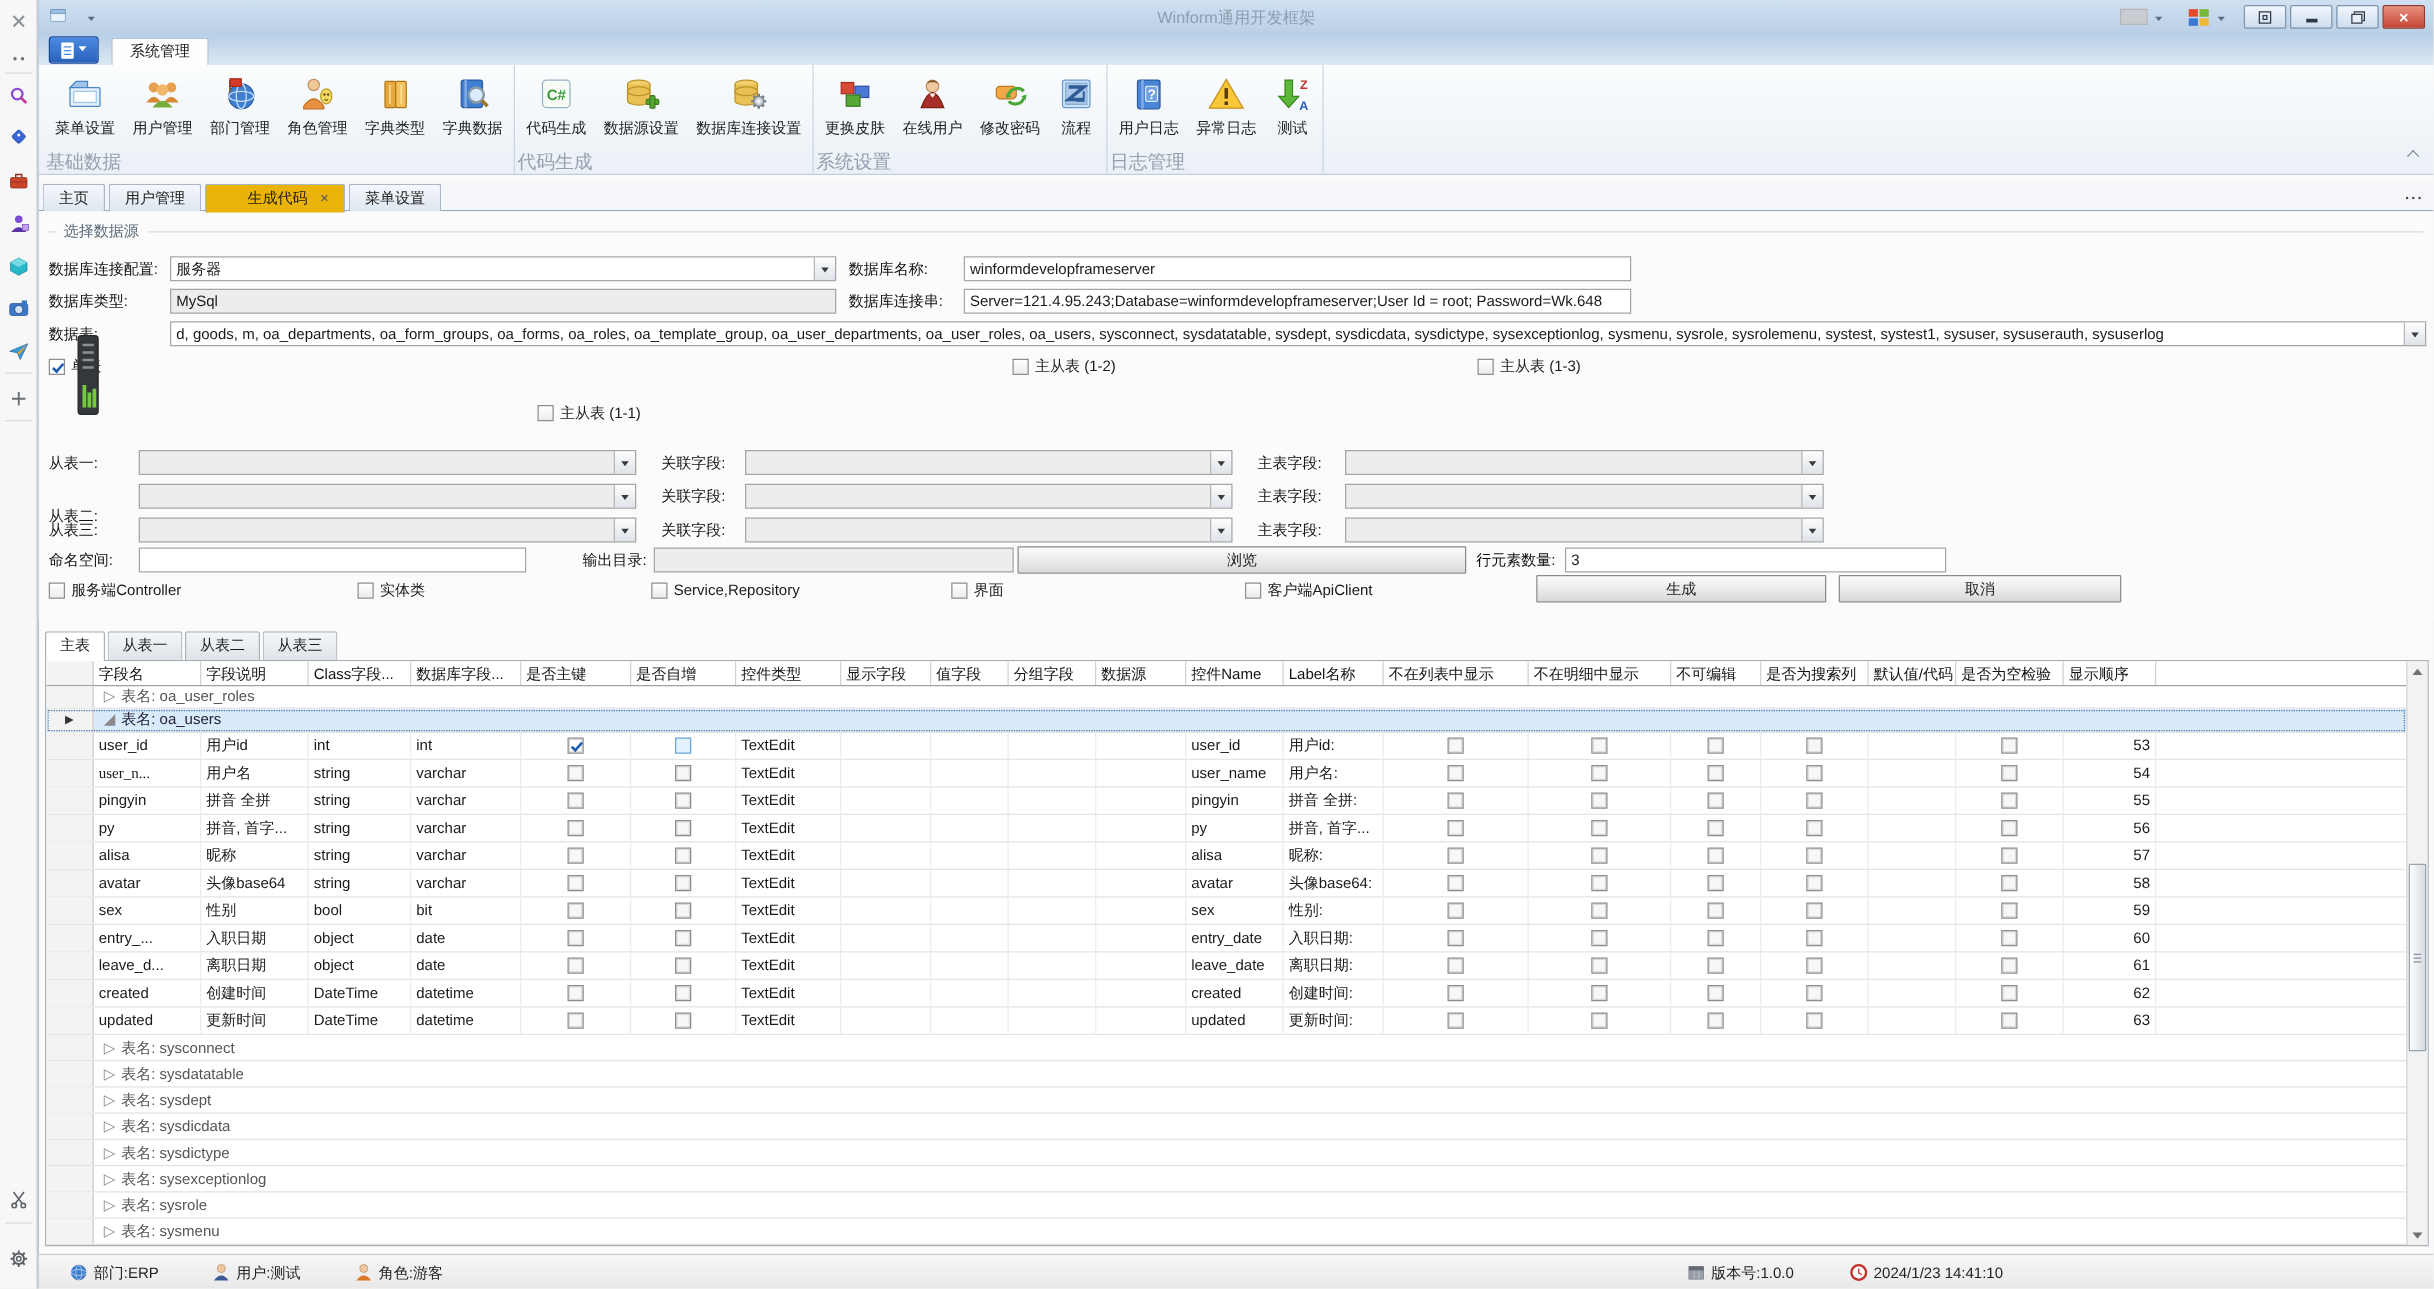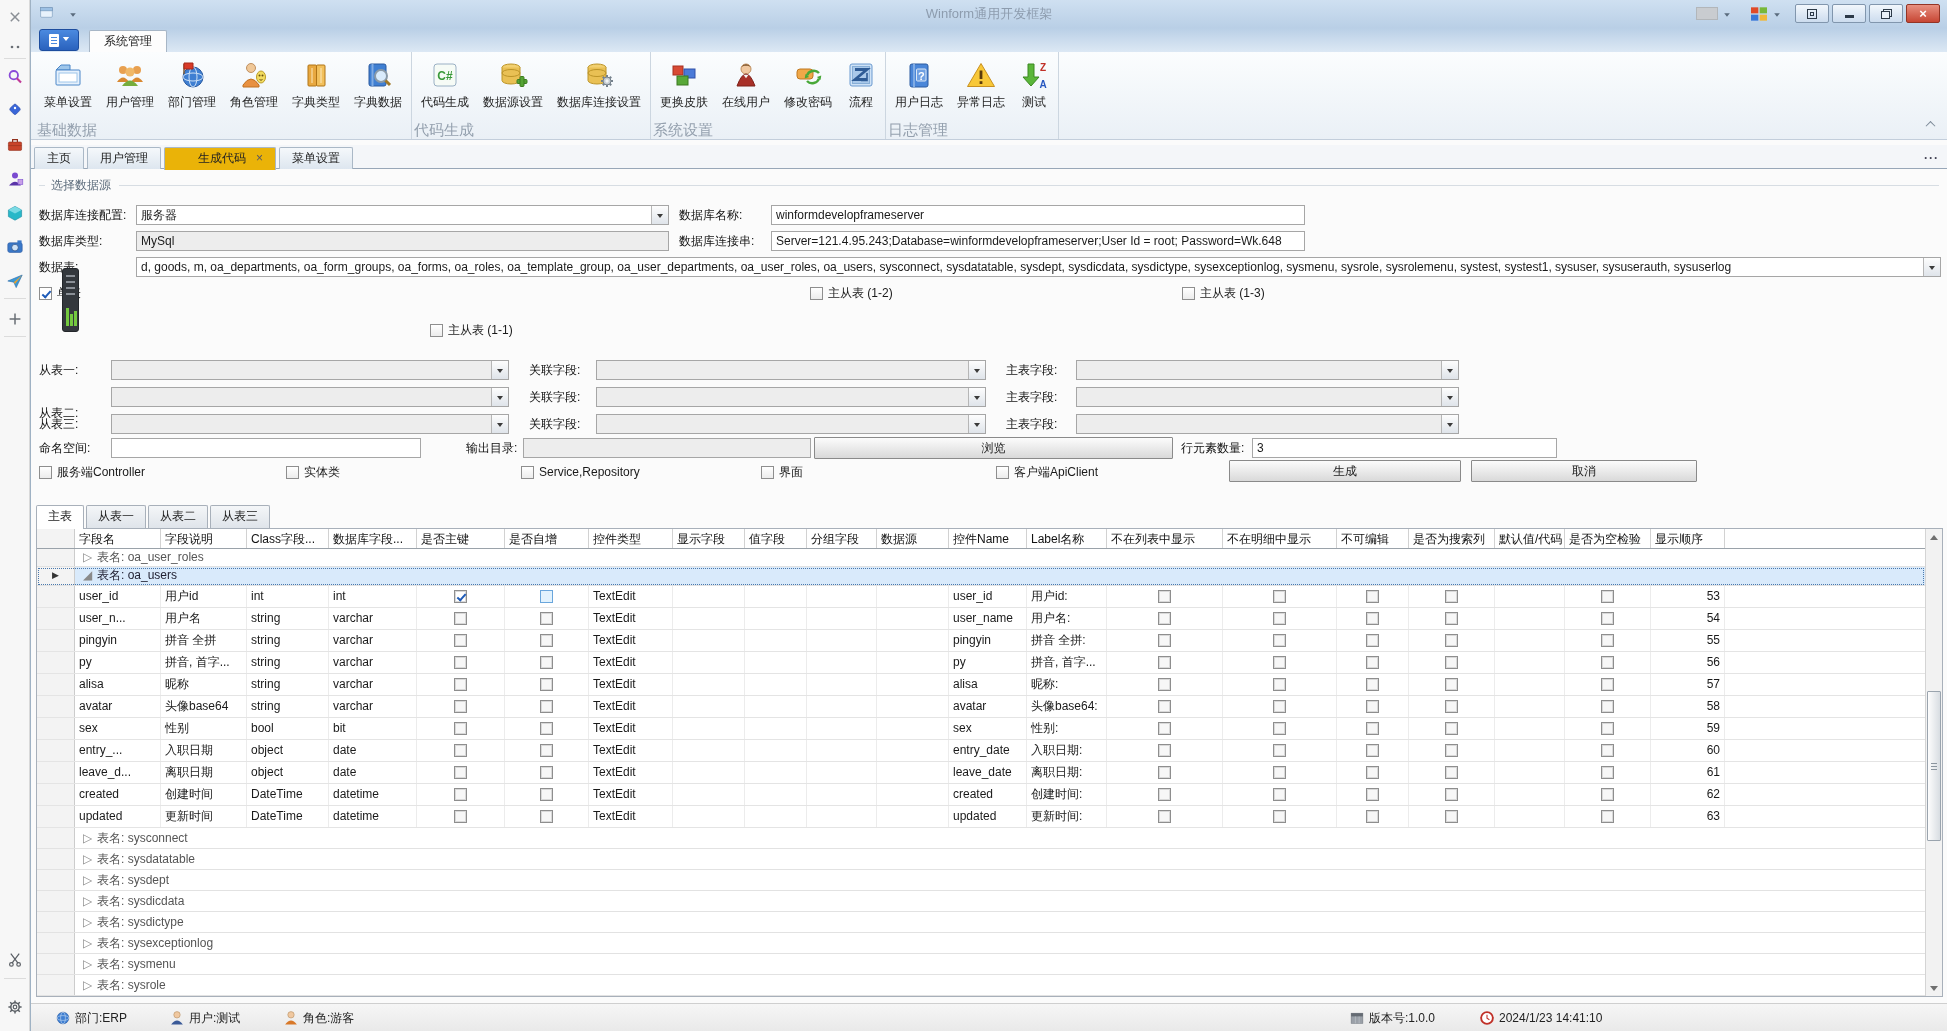--- a/index.html
+++ b/index.html
@@ -656,21 +656,21 @@
           <div class="gcell" style="width: 86px;">
             <span class="cbwrap">
               <span class="cb grid2"></span>
             </span>
           </div>
           <div class="gcell num" style="width: 74px;">53</div>
           <div class="gcell" style="flex: 1 1 0%; border-right: none;"></div>
         </div>
         <div class="grow drow">
           <div class="ind"></div>
-          <div class="gcell" style="width: 86px;">user_n...</div>
+          <div class="gcell" style="width: 86px; font-family: Liberation Serif, serif;">user_n...</div>
           <div class="gcell" style="width: 86px;">用户名</div>
           <div class="gcell" style="width: 82px;">string</div>
           <div class="gcell" style="width: 88px;">varchar</div>
           <div class="gcell" style="width: 88px;">
             <span class="cbwrap">
               <span class="cb grid2"></span>
             </span>
           </div>
           <div class="gcell" style="width: 84px;">
             <span class="cbwrap">
@@ -1200,25 +1200,25 @@
         <div class="grow grp" style="height: 21px; line-height: 20px;">
           <div class="ind"></div>
           <div style="flex: 1 1 0%; padding-left: 8px; overflow: hidden;"><span class="arr">▷</span><span>表名: sysdictype</span></div>
         </div>
         <div class="grow grp" style="height: 21px; line-height: 20px;">
           <div class="ind"></div>
           <div style="flex: 1 1 0%; padding-left: 8px; overflow: hidden;"><span class="arr">▷</span><span>表名: sysexceptionlog</span></div>
         </div>
         <div class="grow grp" style="height: 21px; line-height: 20px;">
           <div class="ind"></div>
+          <div style="flex: 1 1 0%; padding-left: 8px; overflow: hidden;"><span class="arr">▷</span><span>表名: sysrole</span></div>
+        </div>
+        <div class="grow grp" style="height: 21px; line-height: 20px;">
+          <div class="ind"></div>
           <div style="flex: 1 1 0%; padding-left: 8px; overflow: hidden;"><span class="arr">▷</span><span>表名: sysmenu</span></div>
-        </div>
-        <div class="grow grp" style="height: 21px; line-height: 20px;">
-          <div class="ind"></div>
-          <div style="flex: 1 1 0%; padding-left: 8px; overflow: hidden;"><span class="arr">▷</span><span>表名: sysrole</span></div>
         </div>
       </div>
     <div id="vscroll">
       <div class="sbtn" style="top:0">
           <span class="tri-u"></span>
         </div>
       <div id="vthumb"></div>
       <div class="sbtn" style="bottom:0">
           <span class="tri-d"></span>
         </div>

